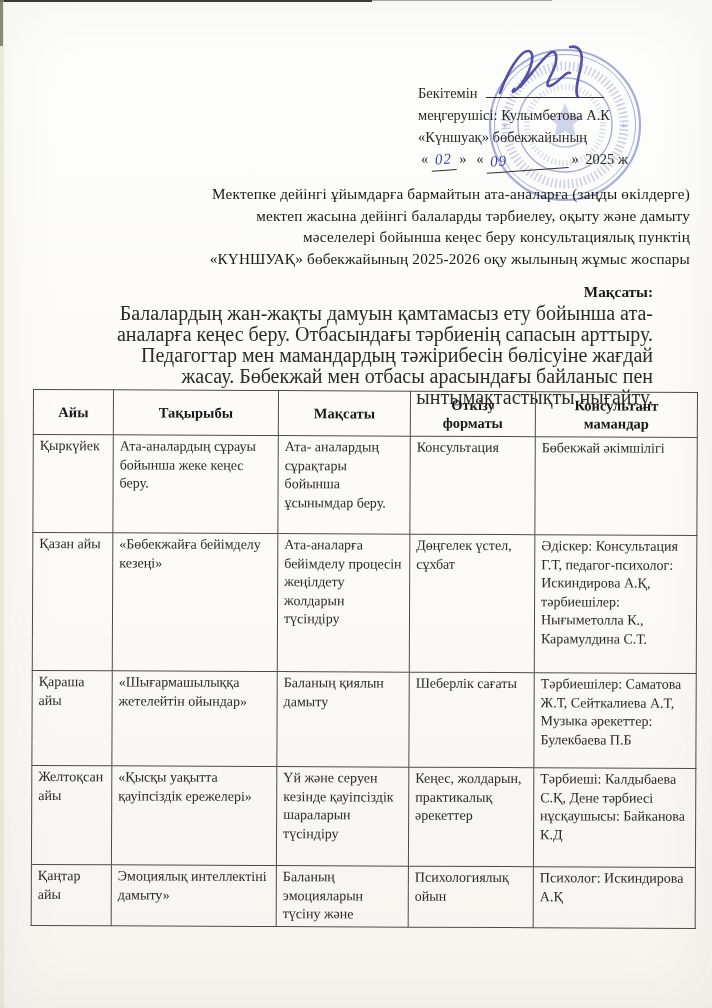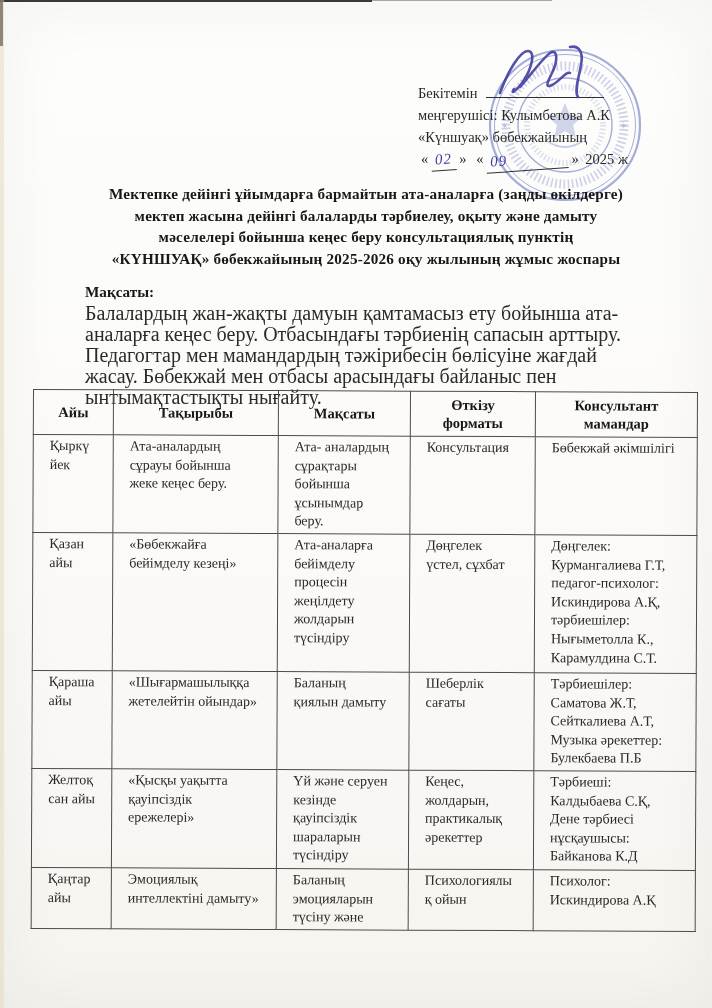--- a/index.html
+++ b/index.html
@@ -26,35 +26,35 @@
   .signature{position:absolute;left:8px;bottom:-8px;width:100px;height:62px;}
   .hand{
     font-style:italic;color:#403da6;font-size:15px;letter-spacing:1px;
     display:inline-block;transform:rotate(-4deg);padding:0 4px;
   }
   .underlined{border-bottom:1.4px solid #2f2f2f;}
   .u-wide{min-width:74px;text-align:left;}
   .dsp{margin:0 3px;}
 
   
-  .title{position:absolute;left:42px;right:22px;top:183px;text-align:center;font-weight:bold;font-size:15.2px;line-height:21.6px;color:#181818;letter-spacing:.2px;}
+  .title{position:absolute;left:42px;right:22px;top:183px;text-align:right;font-weight:normal;font-size:15.2px;line-height:21.6px;color:#181818;letter-spacing:.2px;}
 
   
-  .goal{position:absolute;left:85px;top:283px;width:568px;}
+  .goal{position:absolute;left:85px;top:283px;width:568px;text-align:right;}
   .goal-heading{font-weight:bold;font-size:15.2px;color:#181818;margin:0 0 2px 0;}
   .goal-text{margin:0;font-size:20px;line-height:21px;}
 
   
   .plan-table{
     position:absolute;left:33px;top:389px;width:664px;
     border-collapse:collapse;table-layout:fixed;
     transform:rotate(.25deg);transform-origin:0 0;
     font-size:14px;line-height:18.6px;
   }
-  .plan-table th,.plan-table td{border:1.4px solid #4c4c4c;vertical-align:top;padding:2px 16px;}
+  .plan-table th,.plan-table td{border:1.4px solid #4c4c4c;vertical-align:top;padding:2px 6px;}
   .plan-table th{font-size:14.5px;font-weight:bold;text-align:center;vertical-align:middle;padding:4px 16px;line-height:18px;color:#181818;}
   .plan-table thead tr{height:43px;}
   .plan-table tbody tr:nth-child(1){height:98px;}
   .plan-table tbody tr:nth-child(2){height:138px;}
   .plan-table tbody tr:nth-child(3){height:95px;}
   .plan-table tbody tr:nth-child(4){height:99px;}
   .plan-table tbody tr:nth-child(5){height:60px;}
   col.c-month{width:80px;}
   col.c-topic{width:165px;}
   col.c-goal{width:132px;}
@@ -139,21 +139,21 @@
     <td class="f-topic">Ата-аналардың сұрауы бойынша жеке кеңес беру.</td>
     <td class="f-goal">Ата- аналардың сұрақтары бойынша ұсынымдар беру.</td>
     <td class="f-format">Консультация</td>
     <td class="f-cons">Бөбекжай әкімшілігі</td>
   </tr>
       <tr>
     <td class="f-month">Қазан айы</td>
     <td class="f-topic">«Бөбекжайға бейімделу кезеңі»</td>
     <td class="f-goal">Ата-аналарға бейімделу процесін жеңілдету жолдарын түсіндіру</td>
     <td class="f-format">Дөңгелек үстел, сұхбат</td>
-    <td class="f-cons">Дөңгелек: Курмангалиева Г.Т, педагог-психолог: Искиндирова А.Қ, тәрбиешілер: Нығыметолла К., Карамулдина С.Т.</td>
+    <td class="f-cons">Әдіскер: Консультация Г.Т, педагог-психолог: Искиндирова А.Қ, тәрбиешілер: Нығыметолла К., Карамулдина С.Т.</td>
   </tr>
       <tr>
     <td class="f-month">Қараша айы</td>
     <td class="f-topic">«Шығармашылыққа жетелейтін ойындар»</td>
     <td class="f-goal">Баланың қиялын дамыту</td>
     <td class="f-format">Шеберлік сағаты</td>
     <td class="f-cons">Тәрбиешілер: Саматова Ж.Т, Сейткалиева А.Т, Музыка әрекеттер: Булекбаева П.Б</td>
   </tr>
       <tr>
     <td class="f-month">Желтоқсан айы</td>

